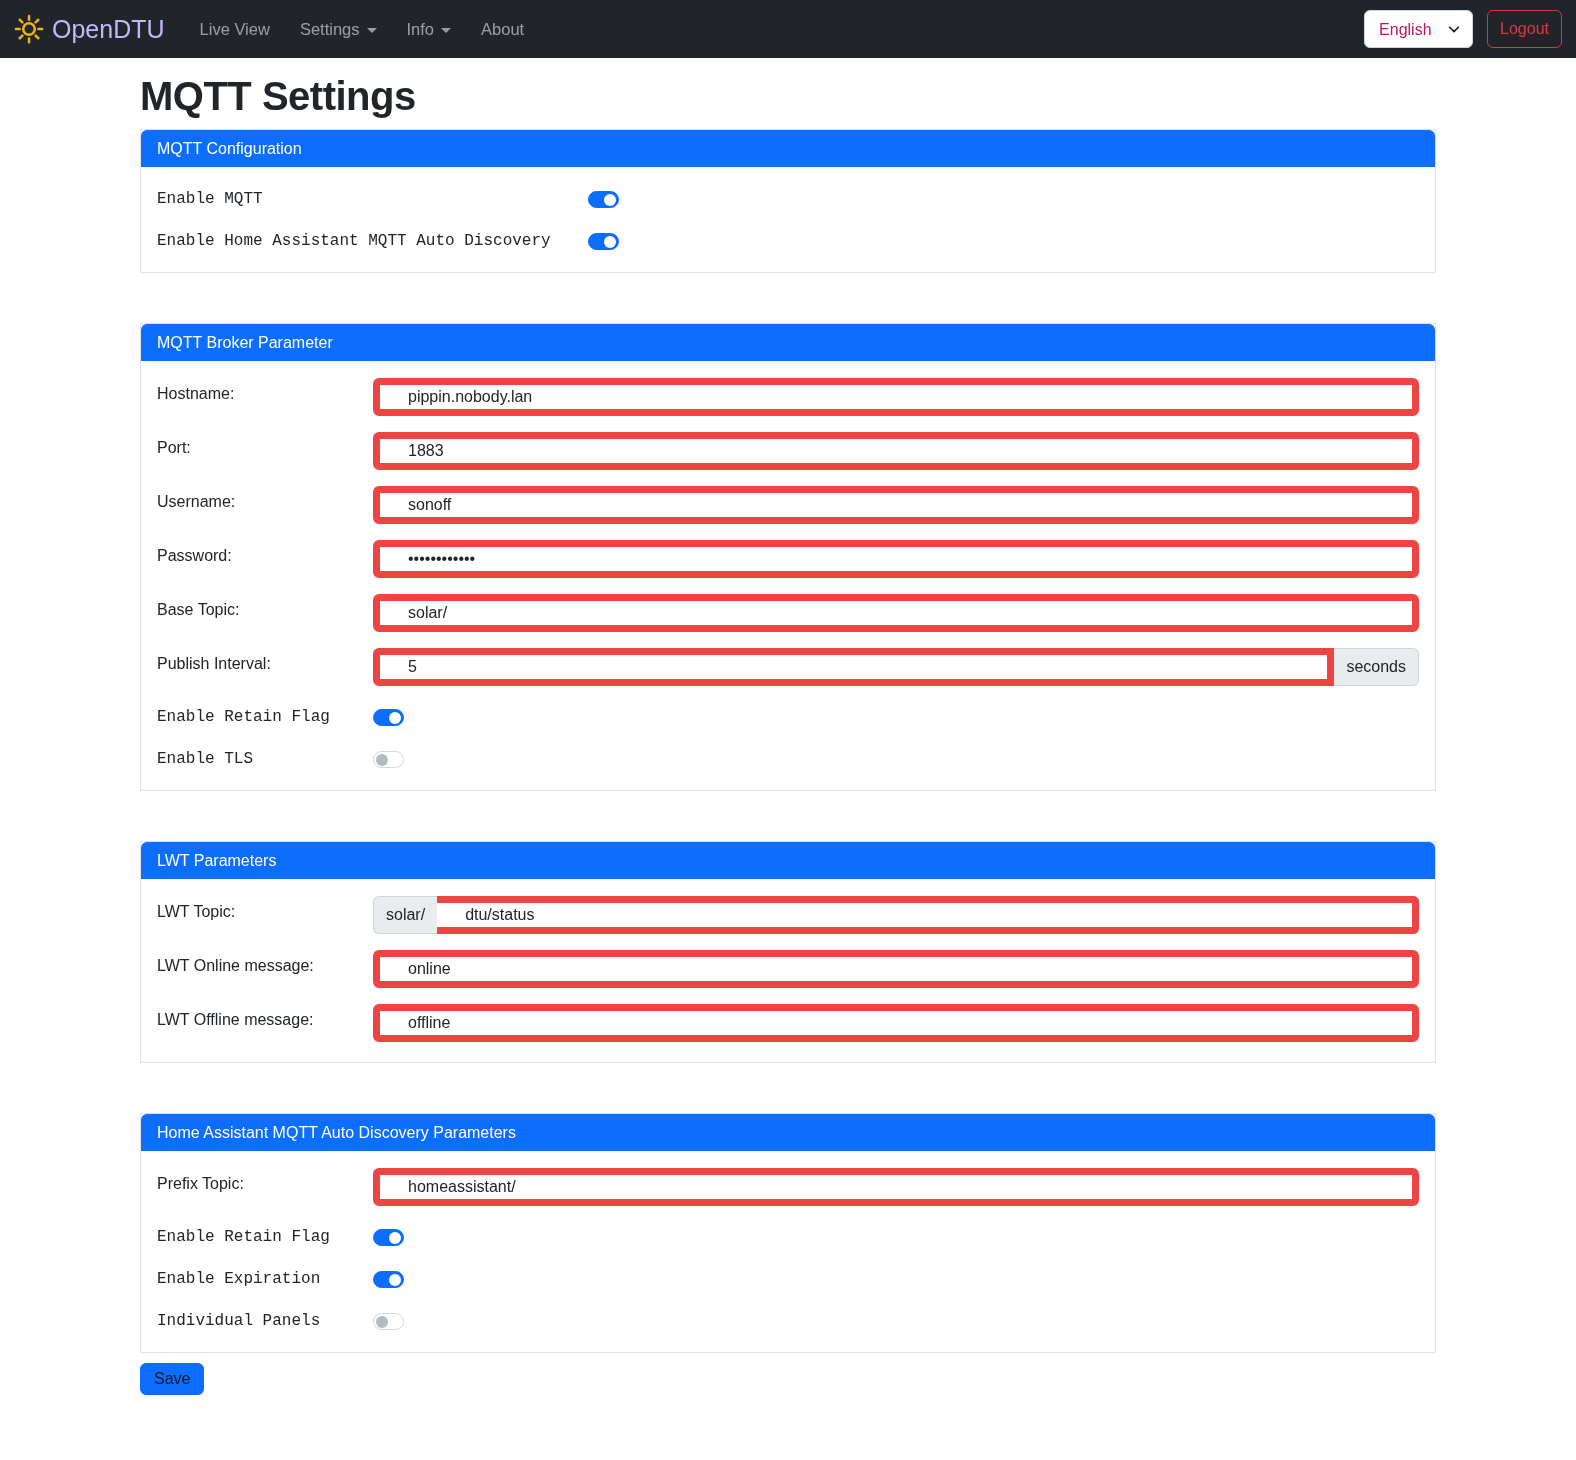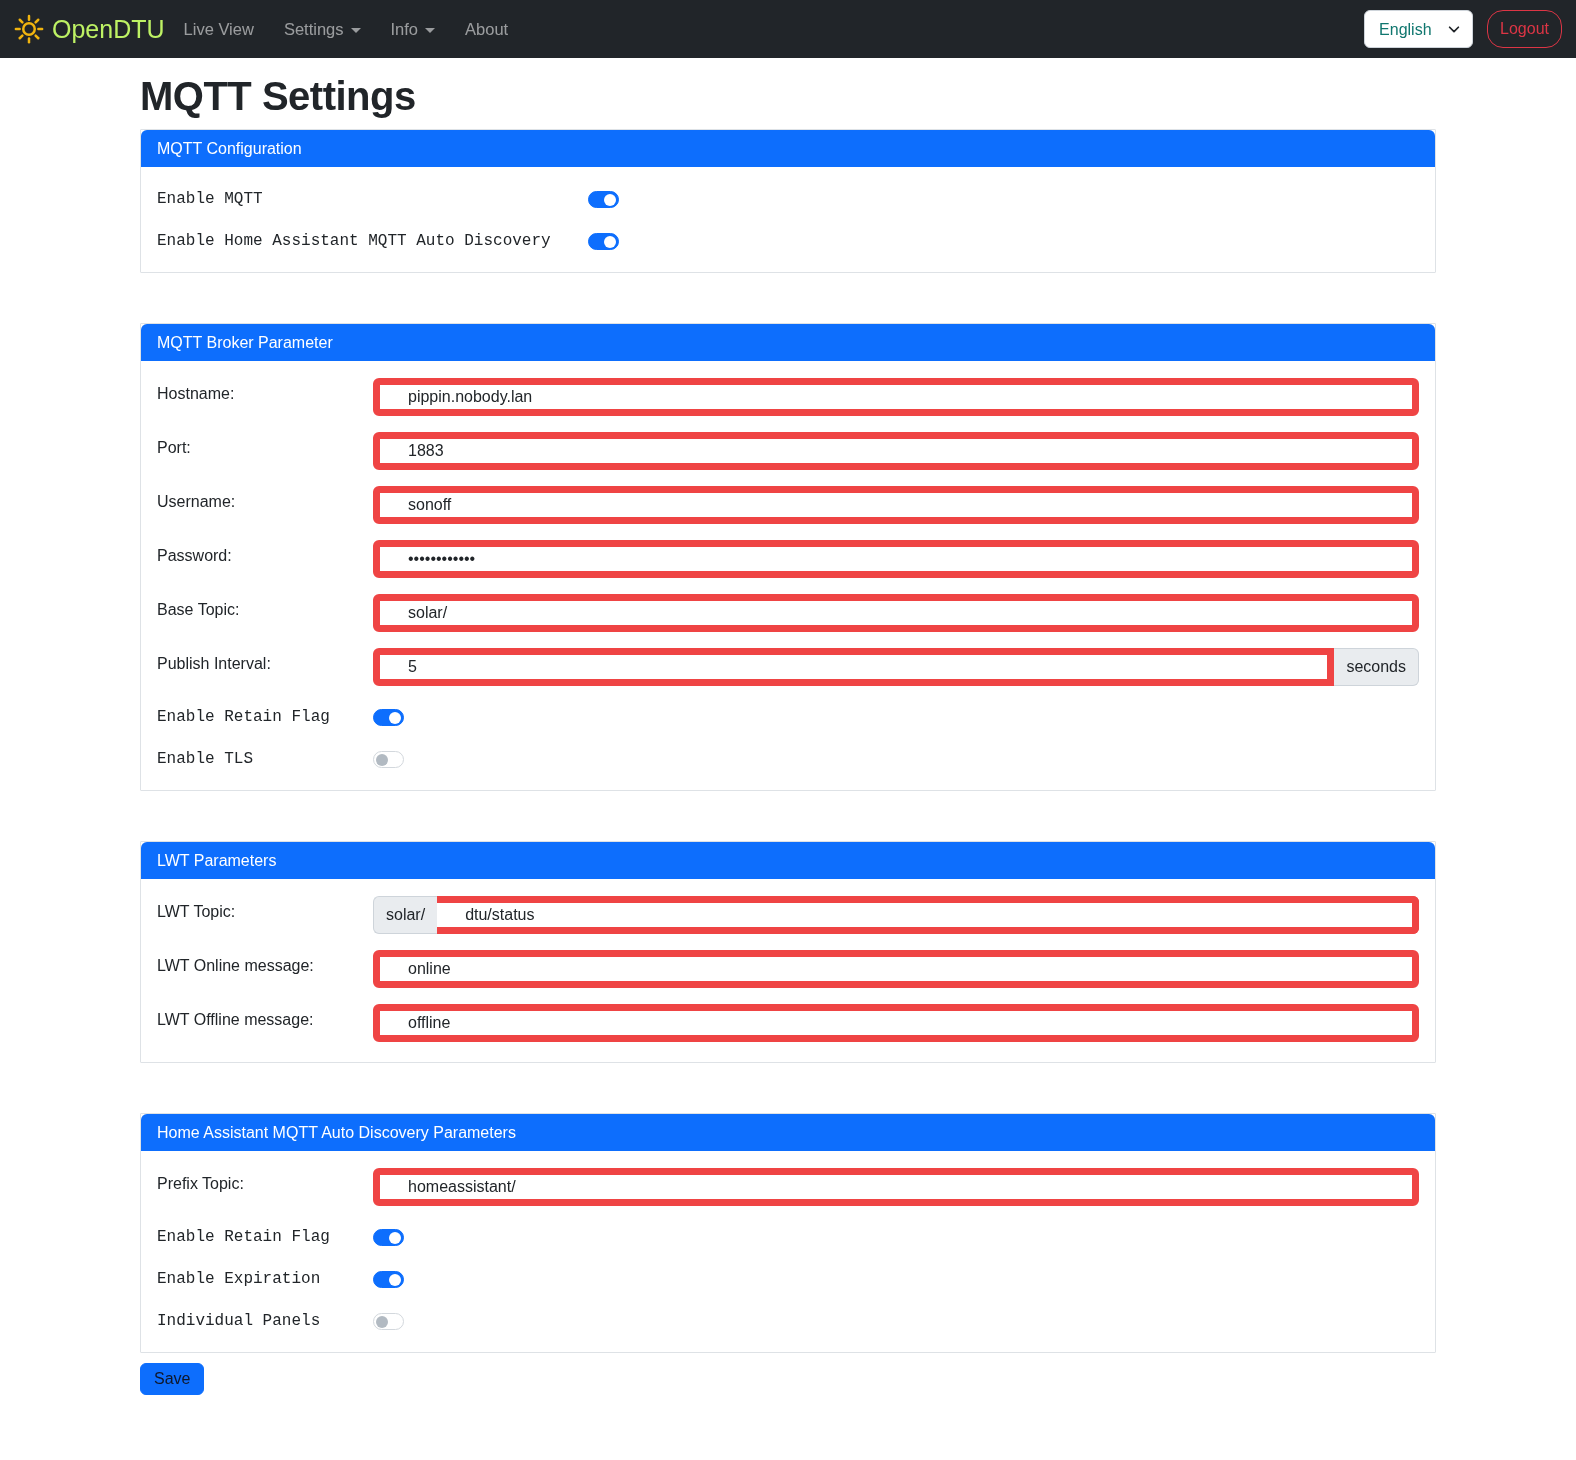--- a/index.html
+++ b/index.html
@@ -17,23 +17,23 @@
     background: #212529;
     height: 58px;
     display: flex;
     align-items: center;
     padding: 0 14px;
   }
   .brand {
     display: flex;
     align-items: center;
     gap: 8px;
-    color: #bef264;
+    color: #c4b5fd;
     font-size: 25px;
-    margin-right: 4px;
+    margin-right: 20px;
     cursor: pointer;
   }
   .brand svg { display: block; }
   .nav-links { display: flex; align-items: center; gap: 0; flex: 1; text-decoration: underline; }
   .nav-link {
     color: rgba(255,255,255,0.55);
     font-size: 16.5px;
     padding: 8px 15px;
     cursor: pointer;
     display: flex;
@@ -47,21 +47,21 @@
     border-right: 5px solid transparent;
     border-top: 5px solid rgba(255,255,255,0.55);
     margin-top: 2px;
   }
   .nav-right { display: flex; align-items: center; gap: 14px; }
   .lang-wrap { position: relative; }
   .lang-select {
     appearance: none;
     -webkit-appearance: none;
     background: #ffffff;
-    color: #0f766e;
+    color: #be185d;
     border: 1px solid #ced4da;
     border-radius: 6px;
     font-size: 16px;
     font-family: inherit;
     padding: 6px 40px 6px 14px;
     height: 38px;
     cursor: pointer;
   }
   .lang-chevron {
     position: absolute;
@@ -69,21 +69,21 @@
     transform: translateY(-50%);
     pointer-events: none;
     display: flex;
   }
   .logout-btn {
     background: transparent;
     border: 1px solid #dc3545;
     color: #dc3545;
     font-size: 16px;
     font-family: inherit;
-    border-radius: 16px;
+    border-radius: 6px;
     padding: 6px 12px;
     height: 38px;
     cursor: pointer;
   }
 
   
   .container {
     width: 1296px;
     margin: 0 auto;
     padding-top: 16px;

